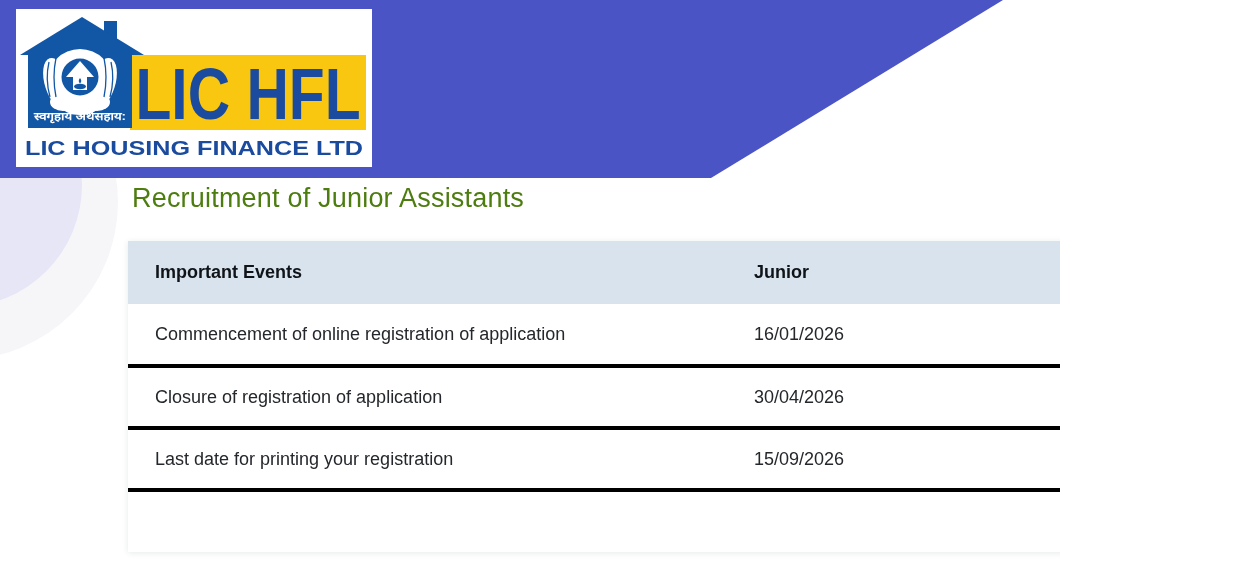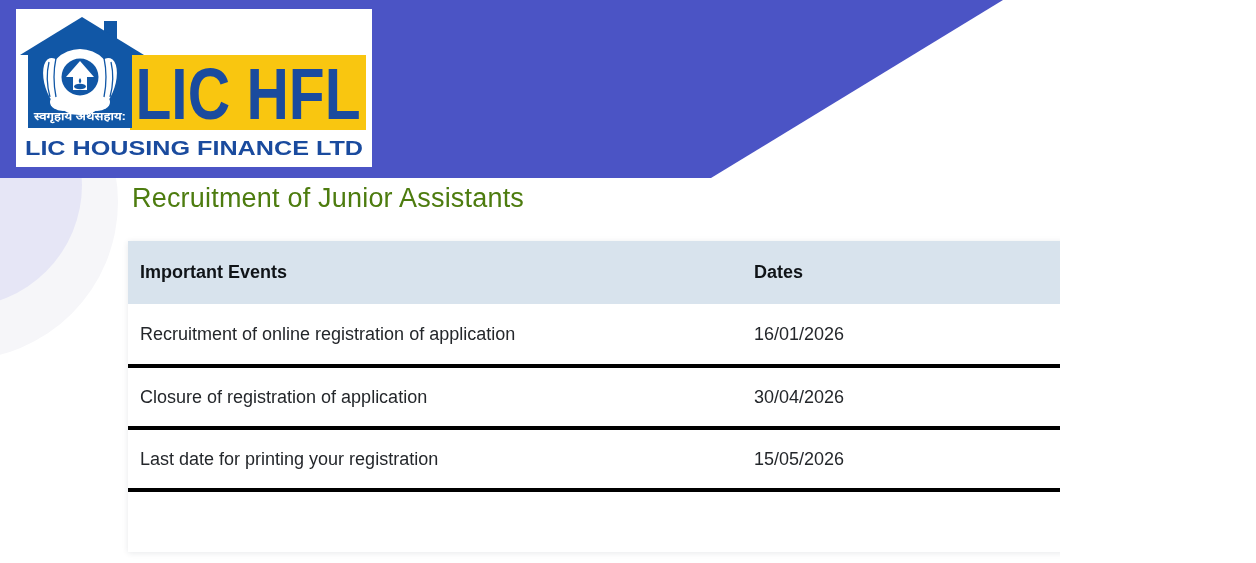--- a/index.html
+++ b/index.html
@@ -74,21 +74,21 @@
     vertical-align: middle;
   }
   table.events td {
     height: 62px;
     font-size: 18px;
     font-weight: 400;
     color: #24272b;
     vertical-align: middle;
     background: #ffffff;
   }
-  table.events th:first-child, table.events td:first-child { padding-left: 12px; padding-right: 10px; }
+  table.events th:first-child, table.events td:first-child { padding-left: 27px; padding-right: 10px; }
   table.events th:last-child,  table.events td:last-child  { padding-left: 0; }
   table.events tbody tr + tr td { border-top: 4px solid #000000; }
 
   
   .scrollbar-thumb {
     position: absolute;
     left: 1107px; top: 147px;
     width: 16px; height: 430px;
     background: #8a8a8a;
     border-radius: 8px;
@@ -140,35 +140,35 @@
 
   <div class="table-wrap">
     <table class="events">
       <colgroup>
           <col class="c1">
           <col class="c2">
         </colgroup>
       <thead>
         <tr>
           <th>Important Events</th>
-          <th>Dates</th>
+          <th>Junior</th>
         </tr>
       </thead>
       <tbody>
           <tr>
-            <td>Recruitment of online registration of application</td>
+            <td>Commencement of online registration of application</td>
             <td>16/01/2026</td>
           </tr>
           <tr>
             <td>Closure of registration of application</td>
             <td>30/04/2026</td>
           </tr>
           <tr>
             <td>Last date for printing your registration</td>
-            <td>15/05/2026</td>
+            <td>15/09/2026</td>
           </tr>
           <tr>
             <td></td>
             <td></td>
           </tr>
         </tbody>
     </table>
   </div>
 
   <div class="scrollbar-thumb"></div>

